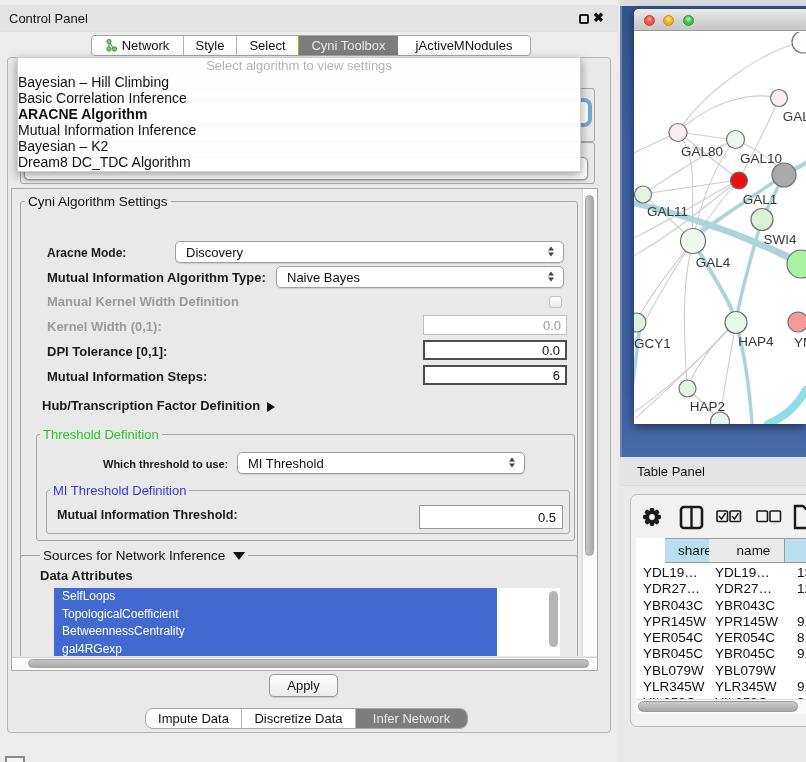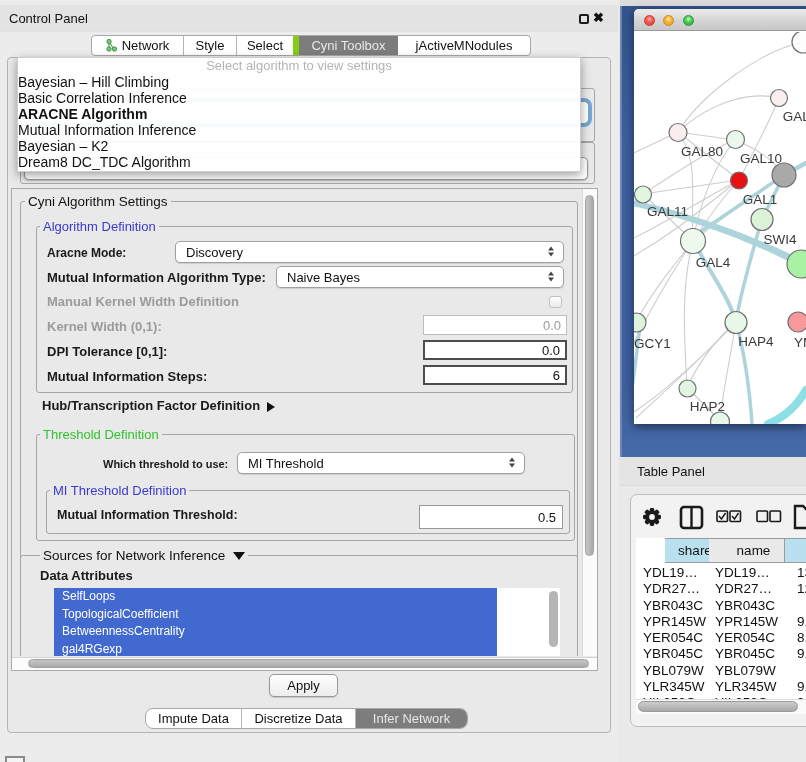--- a/index.html
+++ b/index.html
@@ -37,21 +37,21 @@
 <div class="abs" style="left:91px;top:35px;width:440px;height:21px;background:#fff;border:1px solid #a8a8a8;border-radius:4px;overflow:hidden;display:flex;">
   <div style="width:92px;border-right:1px solid #b5b5b5;display:flex;align-items:center;justify-content:center;font-size:13px;color:#111;">
     <svg width="12" height="13" viewBox="0 0 12 13" style="margin-right:4px;">
       <line x1="3" y1="3" x2="8" y2="10" stroke="#2e8b2e" stroke-width="1"></line>
       <line x1="3" y1="3" x2="3" y2="10" stroke="#2e8b2e" stroke-width="1"></line>
       <circle cx="3" cy="2.5" r="2.2" fill="#7ec87e" stroke="#2e8b2e" stroke-width="0.8"></circle>
       <circle cx="3" cy="10" r="2.2" fill="#7ec87e" stroke="#2e8b2e" stroke-width="0.8"></circle>
       <circle cx="8.5" cy="10" r="2.2" fill="#7ec87e" stroke="#2e8b2e" stroke-width="0.8"></circle>
     </svg>Network</div>
   <div style="width:53px;border-right:1px solid #b5b5b5;display:flex;align-items:center;justify-content:center;font-size:13px;color:#111;">Style</div>
-  <div style="width:62px;border-right:6px solid #84cc16;display:flex;align-items:center;justify-content:center;font-size:13px;color:#111;">Select</div>
+  <div style="width:62px;border-right:1px solid #84cc16;display:flex;align-items:center;justify-content:center;font-size:13px;color:#111;">Select</div>
   <div style="width:99px;background:#7d7d7d;display:flex;align-items:center;justify-content:center;font-size:13px;color:#e8e8e8;">Cyni Toolbox</div>
   <div style="flex:1;display:flex;align-items:center;justify-content:center;font-size:13px;color:#111;">jActiveMNodules</div>
 </div>
 
 <div class="group" style="left:20px;top:88px;width:575px;height:54px;"></div>
 <div class="abs" style="left:26px;top:101px;width:563px;height:23px;background:#fff;border:1px solid #999;border-radius:5px;box-shadow:0 0 0 3px rgba(86,157,219,0.85);"></div>
 <div class="group" style="left:20px;top:142px;width:575px;height:42px;"></div>
 <div class="abs" style="left:24px;top:157px;width:564px;height:23px;background:#fff;border:1px solid #999;border-radius:5px;box-shadow:0 1px 2px rgba(0,0,0,0.25);"></div>
 
 <div class="abs" style="left:26px;top:88px;font-size:12px;font-weight:bold;color:#333;">Inference Algorithm</div>
@@ -76,23 +76,20 @@
 <div class="abs" style="left:12px;top:657px;width:585px;height:13px;background:#fcfcfc;border-top:1px solid #d5d5d5;"></div>
 <div class="abs" style="left:28px;top:659px;width:561px;height:9px;border-radius:5px;background:linear-gradient(#c6c6c6,#aaaaaa);border:1px solid #a2a2a2;"></div>
 
 <div class="abs" style="left:12px;top:189px;width:571px;height:467px;overflow:hidden;">
   <div class="abs" style="left:0;top:0;width:571px;height:468px;" id="sc">
 
     <div class="group" style="left:8px;top:12px;width:558px;height:470px;">
       <span class="gtitle" style="color:#111;left:4px;font-size:13.5px;">Cyni Algorithm Settings</span>
     </div>
 
-    <div class="group" style="left:24px;top:37px;width:537px;height:167px;">
-      <span class="gtitle" style="color:#3a3ad0;">Algorithm Definition</span>
-    </div>
     <div class="lbl" style="position:absolute;left:35px;top:57px;">Aracne Mode:</div>
     <div class="combo" style="left:163px;top:52px;width:389px;height:22px;">
         <span class="ctext">Discovery</span>
         <span class="carr">
           <span class="u"></span>
           <span class="d"></span>
         </span>
       </div>
     <div class="lbl" style="position:absolute;left:35px;top:81px;font-size:13px;">Mutual Information Algorithm Type:</div>
     <div class="combo" style="left:264px;top:77px;width:288px;height:22px;">

